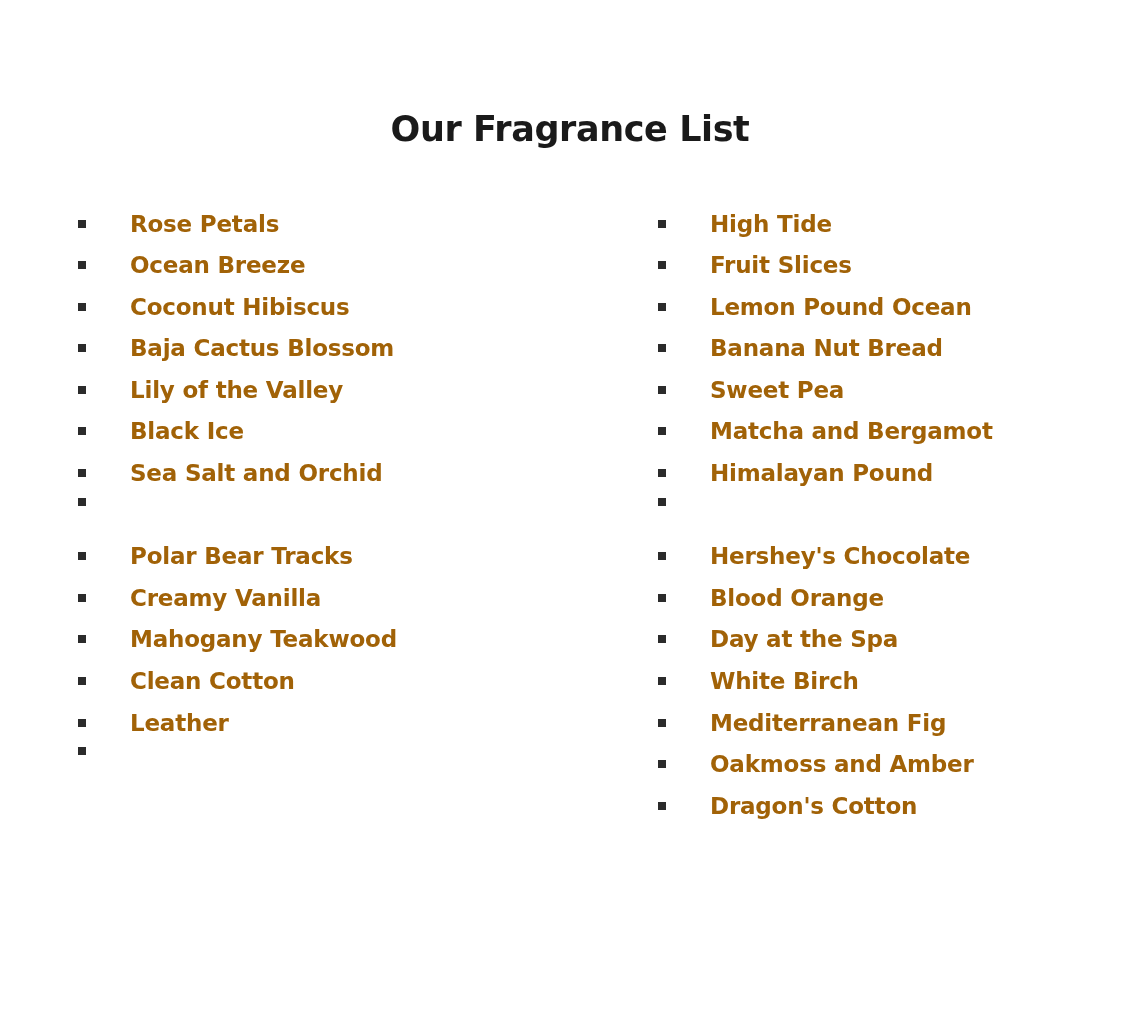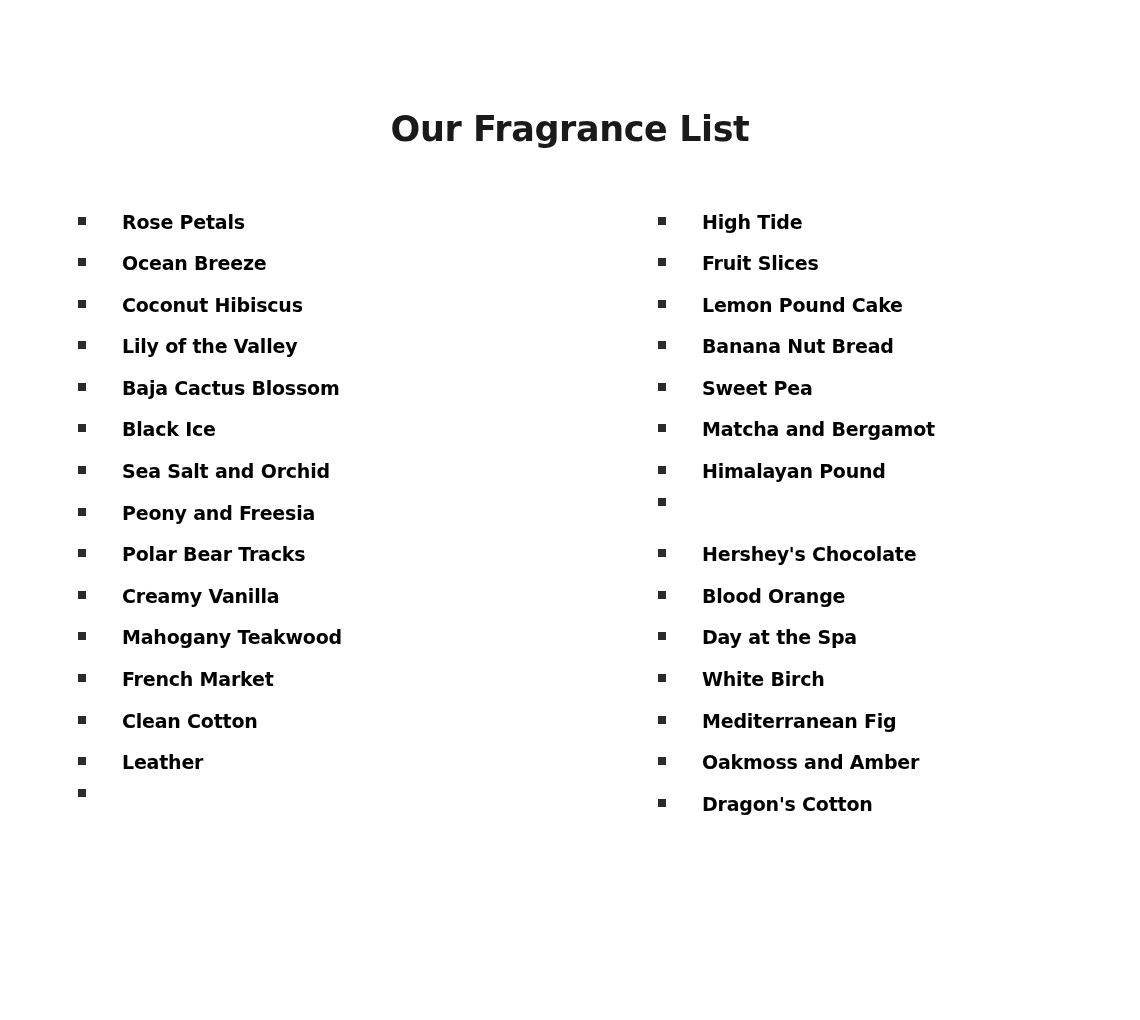--- a/index.html
+++ b/index.html
@@ -62,26 +62,27 @@
     display: inline-block;
     width: 8px;
     height: 8px;
     background: #2b2b2b;
     flex: 0 0 auto;
     position: relative;
     top: -4px;
     margin-right: 36px;
   }
   .frag-name {
-    font-size: 19px;
+    font-size: 23px;
     font-weight: bold;
-    color: #000000;
+    color: #a16207;
     letter-spacing: -0.2px;
     white-space: nowrap;
     line-height: 1.2;
+    margin-left: 8px;
   }
 </style>
 </head>
 <body>
 
 <div class="page">
 
   <div class="title">Our Fragrance List</div>
 
   <div class="columns">
@@ -95,53 +96,48 @@
         <li>
           <span class="bullet"></span>
           <span class="frag-name">Ocean Breeze</span>
         </li>
         <li>
           <span class="bullet"></span>
           <span class="frag-name">Coconut Hibiscus</span>
         </li>
         <li>
           <span class="bullet"></span>
+          <span class="frag-name">Baja Cactus Blossom</span>
+        </li>
+        <li>
+          <span class="bullet"></span>
           <span class="frag-name">Lily of the Valley</span>
         </li>
         <li>
           <span class="bullet"></span>
-          <span class="frag-name">Baja Cactus Blossom</span>
-        </li>
-        <li>
-          <span class="bullet"></span>
           <span class="frag-name">Black Ice</span>
         </li>
         <li>
           <span class="bullet"></span>
           <span class="frag-name">Sea Salt and Orchid</span>
         </li>
         <li>
           <span class="bullet"></span>
-          <span class="frag-name">Peony and Freesia</span>
         </li>
         <li>
           <span class="bullet"></span>
           <span class="frag-name">Polar Bear Tracks</span>
         </li>
         <li>
           <span class="bullet"></span>
           <span class="frag-name">Creamy Vanilla</span>
         </li>
         <li>
           <span class="bullet"></span>
           <span class="frag-name">Mahogany Teakwood</span>
-        </li>
-        <li>
-          <span class="bullet"></span>
-          <span class="frag-name">French Market</span>
         </li>
         <li>
           <span class="bullet"></span>
           <span class="frag-name">Clean Cotton</span>
         </li>
         <li>
           <span class="bullet"></span>
           <span class="frag-name">Leather</span>
         </li>
         <li>
@@ -155,21 +151,21 @@
         <li>
           <span class="bullet"></span>
           <span class="frag-name">High Tide</span>
         </li>
         <li>
           <span class="bullet"></span>
           <span class="frag-name">Fruit Slices</span>
         </li>
         <li>
           <span class="bullet"></span>
-          <span class="frag-name">Lemon Pound Cake</span>
+          <span class="frag-name">Lemon Pound Ocean</span>
         </li>
         <li>
           <span class="bullet"></span>
           <span class="frag-name">Banana Nut Bread</span>
         </li>
         <li>
           <span class="bullet"></span>
           <span class="frag-name">Sweet Pea</span>
         </li>
         <li>

